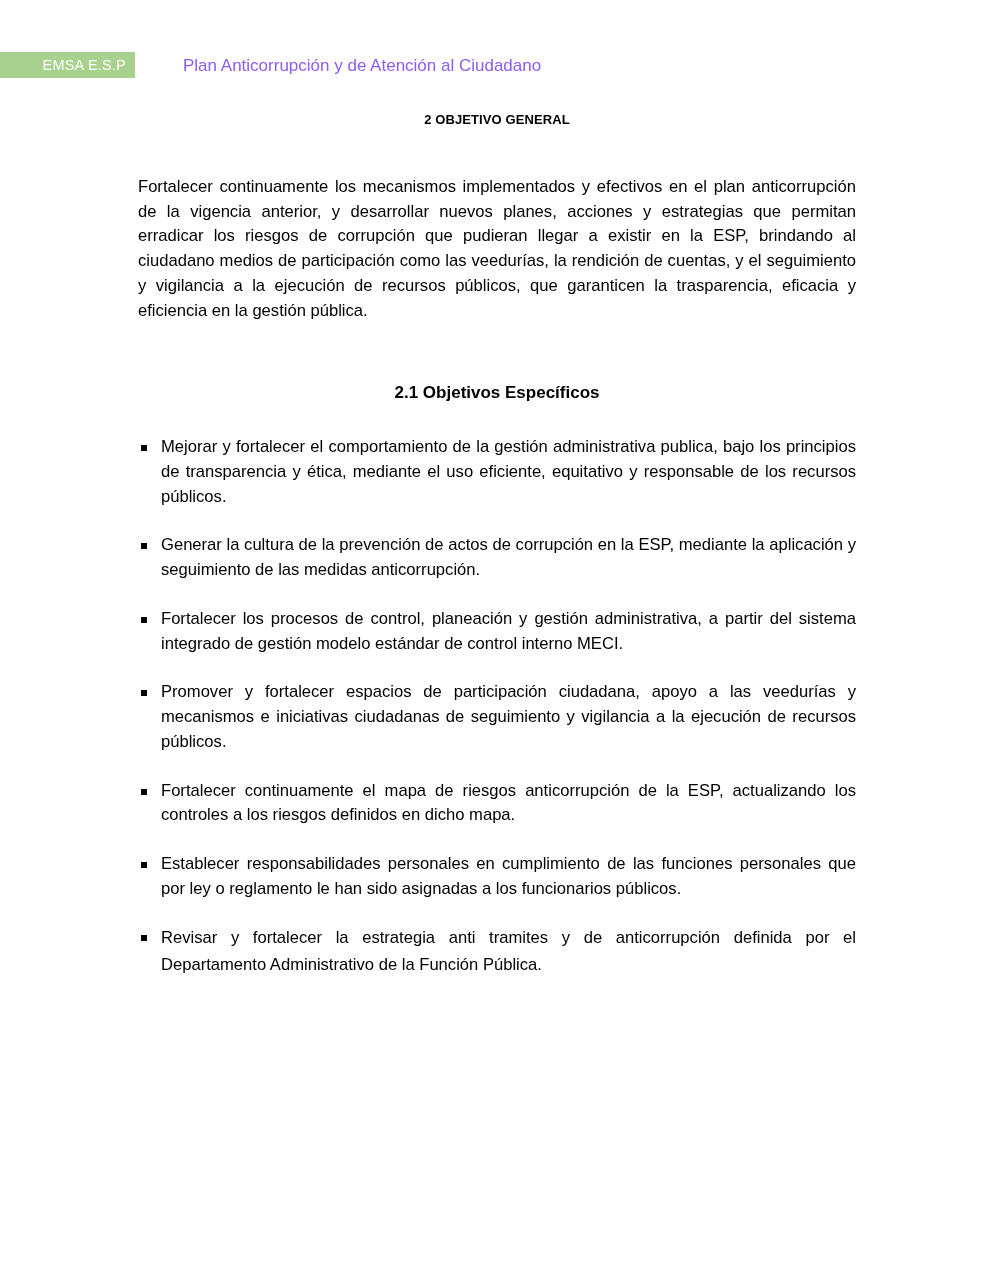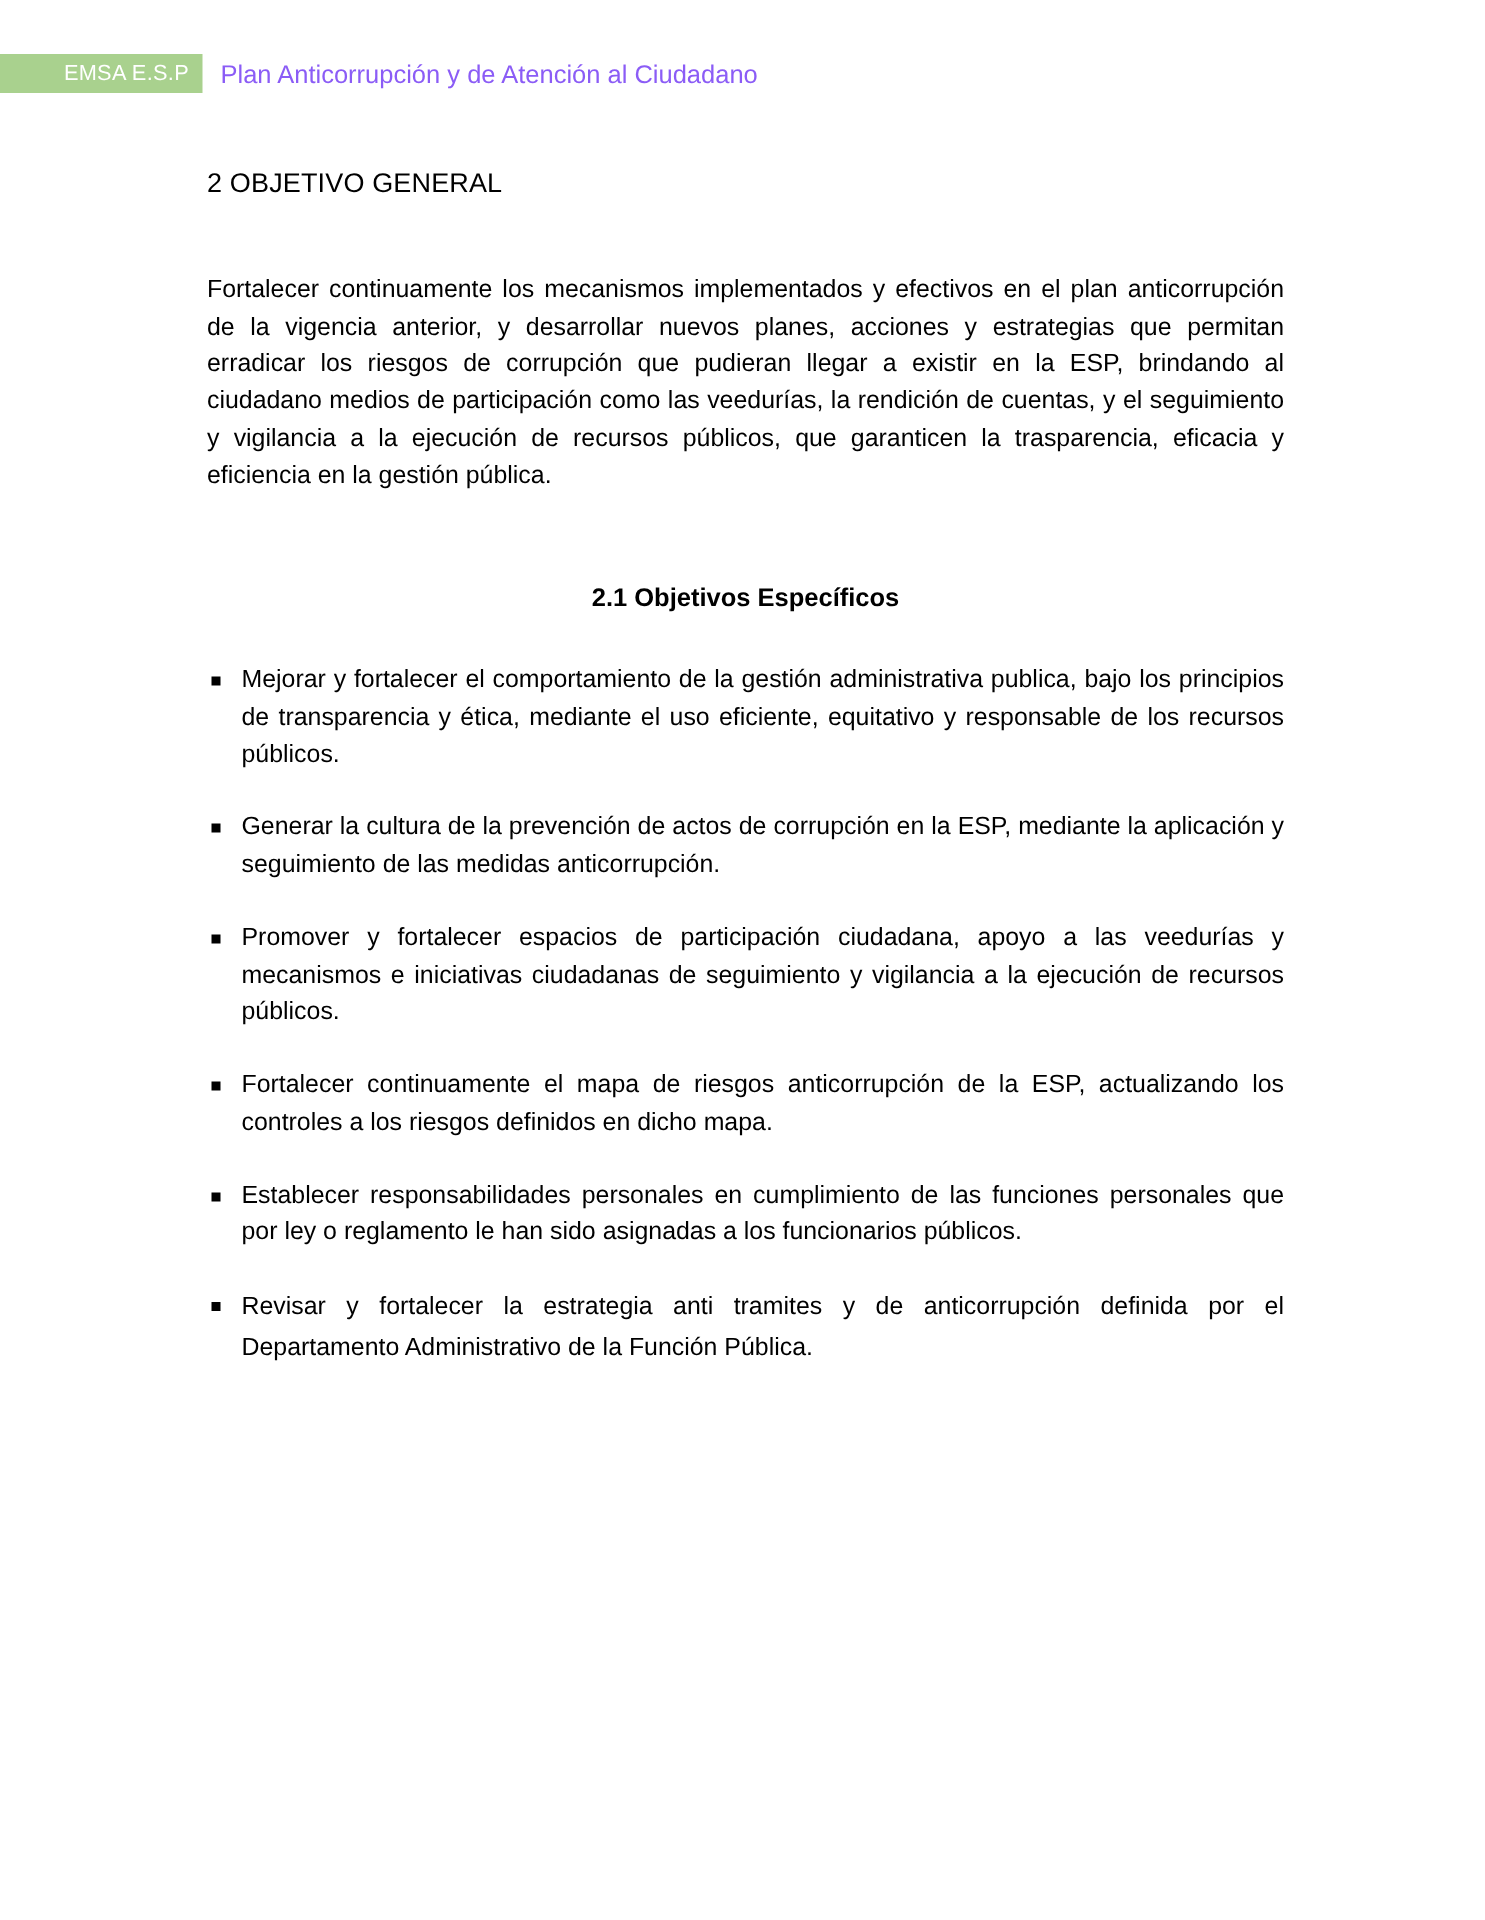--- a/index.html
+++ b/index.html
@@ -17,26 +17,27 @@
     width: 990px;
     height: 1280px;
     background: #ffffff;
     overflow: hidden;
     box-sizing: border-box;
   }
 
   
   .doc-header {
     position: absolute;
-    top: 36px;
+    top: 52px;
     left: 0;
     width: 954px;
     height: 26px;
     display: flex;
     align-items: center;
+    gap: 36px;
   }
   .brand-box {
     width: 135px;
     height: 26px;
     background: #a9d18e;
     display: flex;
     align-items: center;
     justify-content: flex-end;
     box-sizing: border-box;
     padding-right: 9px;
@@ -59,22 +60,23 @@
 
   
   .content {
     position: absolute;
     top: 112px;
     left: 138px;
     width: 718px;
   }
 
   .section-title {
-    font-size: 18px;
-    font-weight: normal;
+    font-size: 13px;
+    font-weight: bold;
+    text-align: center;
     margin: 0 0 48px 0;
     letter-spacing: 0.1px;
   }
 
   .lead-paragraph {
     font-size: 16.6px;
     line-height: 1.49;
     text-align: justify;
     text-justify: inter-word;
     margin: 0 0 60px 0;
@@ -143,20 +145,24 @@
       <li>
         <span class="sq-bullet"></span>
         <span class="li-text">Mejorar y fortalecer el comportamiento de la gestión administrativa publica, bajo los principios de transparencia y ética, mediante el uso eficiente, equitativo y responsable de los recursos públicos.</span>
       </li>
       <li>
         <span class="sq-bullet"></span>
         <span class="li-text">Generar la cultura de la prevención de actos de corrupción en la ESP, mediante la aplicación y seguimiento de las medidas anticorrupción.</span>
       </li>
       <li>
         <span class="sq-bullet"></span>
+        <span class="li-text">Fortalecer los procesos de control, planeación y gestión administrativa, a partir del sistema integrado de gestión modelo estándar de control interno MECI.</span>
+      </li>
+      <li>
+        <span class="sq-bullet"></span>
         <span class="li-text">Promover y fortalecer espacios de participación ciudadana, apoyo a las veedurías y mecanismos e iniciativas ciudadanas de seguimiento y vigilancia a la ejecución de recursos públicos.</span>
       </li>
       <li>
         <span class="sq-bullet"></span>
         <span class="li-text">Fortalecer continuamente el mapa de riesgos anticorrupción de la ESP, actualizando los controles a los riesgos definidos en dicho mapa.</span>
       </li>
       <li>
         <span class="sq-bullet"></span>
         <span class="li-text">Establecer responsabilidades personales en cumplimiento de las funciones personales que por ley o reglamento le han sido asignadas a los funcionarios públicos.</span>
       </li>

